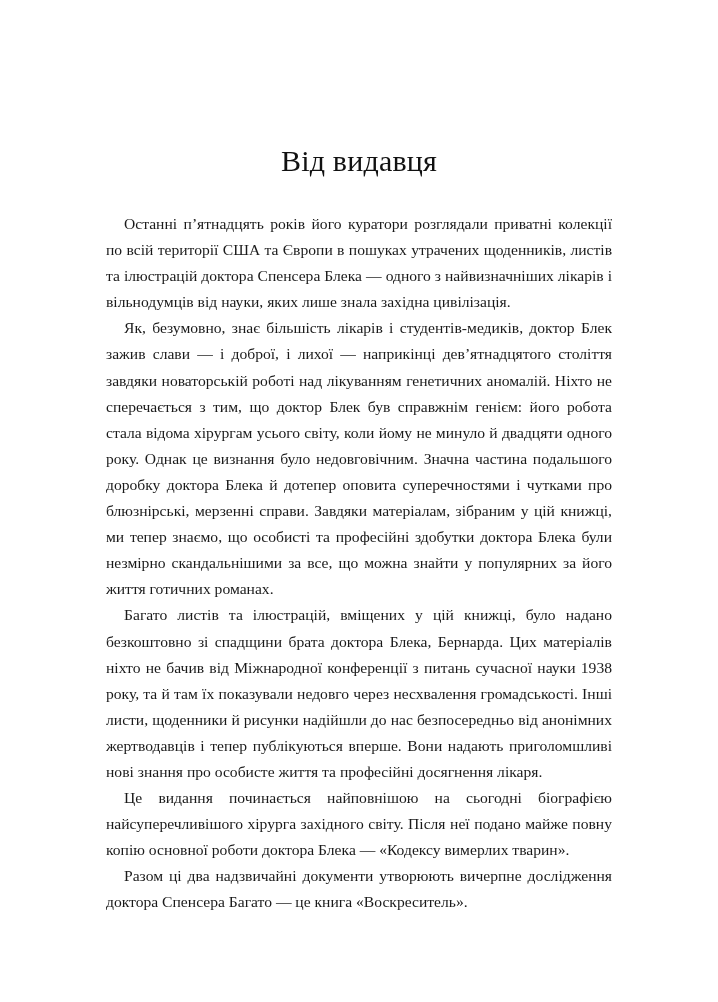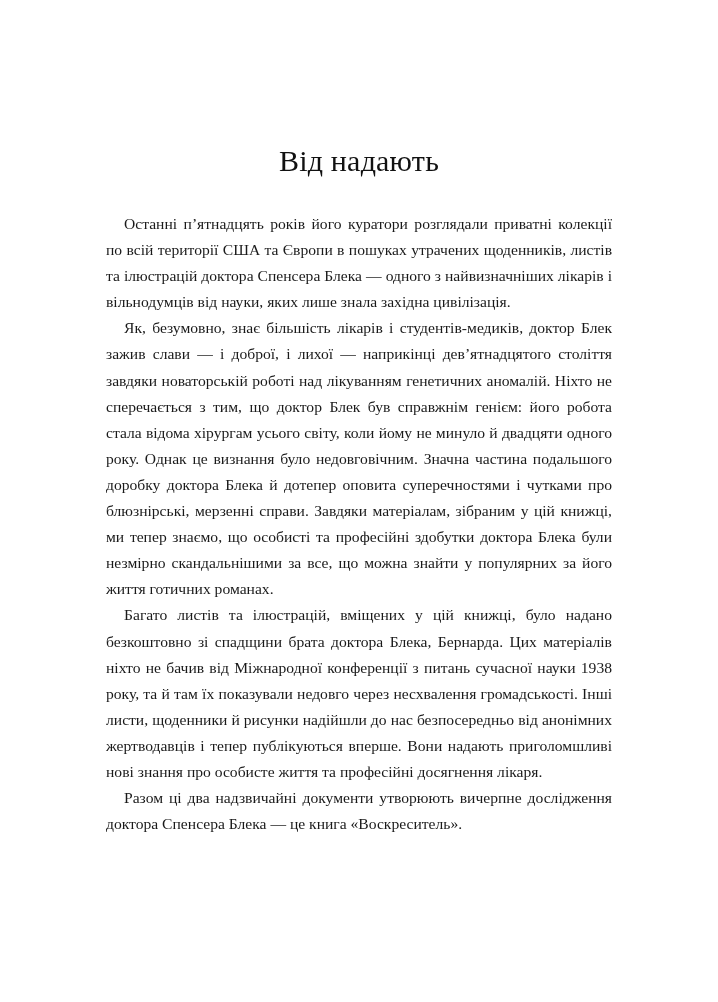--- a/index.html
+++ b/index.html
@@ -49,20 +49,21 @@
       text-indent: 18px;
     }
     .body-text p.first {
       text-indent: 0;
     }
   </style>
 </head>
 <body>
 
 <div class="page">
-  <h1 class="title">Від надають</h1>
+  <h1 class="title">Від видавця</h1>
   <div class="body-text">
     <p>Останні п’ятнадцять років його куратори розглядали приватні колекції по всій території США та Європи в пошуках утрачених щоденників, листів та ілюстрацій доктора Спенсера Блека — одного з найвизначніших лікарів і вільнодумців від науки, яких лише знала західна цивілізація.</p>
     <p>Як, безумовно, знає більшість лікарів і студентів-медиків, доктор Блек зажив слави — і доброї, і лихої — наприкінці дев’ятнадцятого століття завдяки новаторській роботі над лікуванням генетичних аномалій. Ніхто не сперечається з тим, що доктор Блек був справжнім генієм: його робота стала відома хірургам усього світу, коли йому не минуло й двадцяти одного року. Однак це визнання було недовговічним. Значна частина подальшого доробку доктора Блека й дотепер оповита суперечностями і чутками про блюзнірські, мерзенні справи. Завдяки матеріалам, зібраним у цій книжці, ми тепер знаємо, що особисті та професійні здобутки доктора Блека були незмірно скандальнішими за все, що можна знайти у популярних за його життя готичних романах.</p>
     <p>Багато листів та ілюстрацій, вміщених у цій книжці, було надано безкоштовно зі спадщини брата доктора Блека, Бернарда. Цих матеріалів ніхто не бачив від Міжнародної конференції з питань сучасної науки 1938 року, та й там їх показували недовго через несхвалення громадськості. Інші листи, щоденники й рисунки надійшли до нас безпосередньо від анонімних жертводавців і тепер публікуються вперше. Вони надають приголомшливі нові знання про особисте життя та професійні досягнення лікаря.</p>
-    <p>Разом ці два надзвичайні документи утворюють вичерпне дослідження доктора Спенсера Блека — це книга «Воскреситель».</p>
+    <p>Це видання починається найповнішою на сьогодні біографією найсуперечливішого хірурга західного світу. Після неї подано майже повну копію основної роботи доктора Блека — «Кодексу вимерлих тварин».</p>
+    <p>Разом ці два надзвичайні документи утворюють вичерпне дослідження доктора Спенсера Багато — це книга «Воскреситель».</p>
   </div>
 </div>
 
 </body></html>

